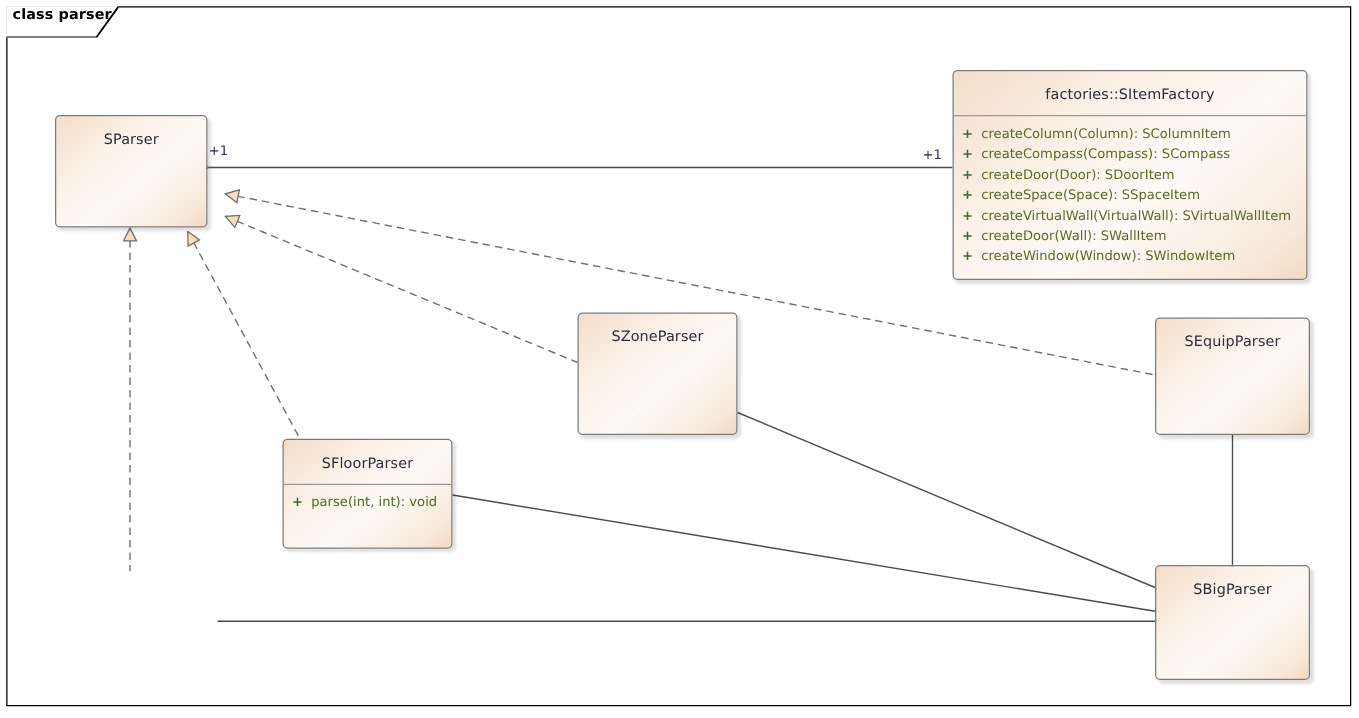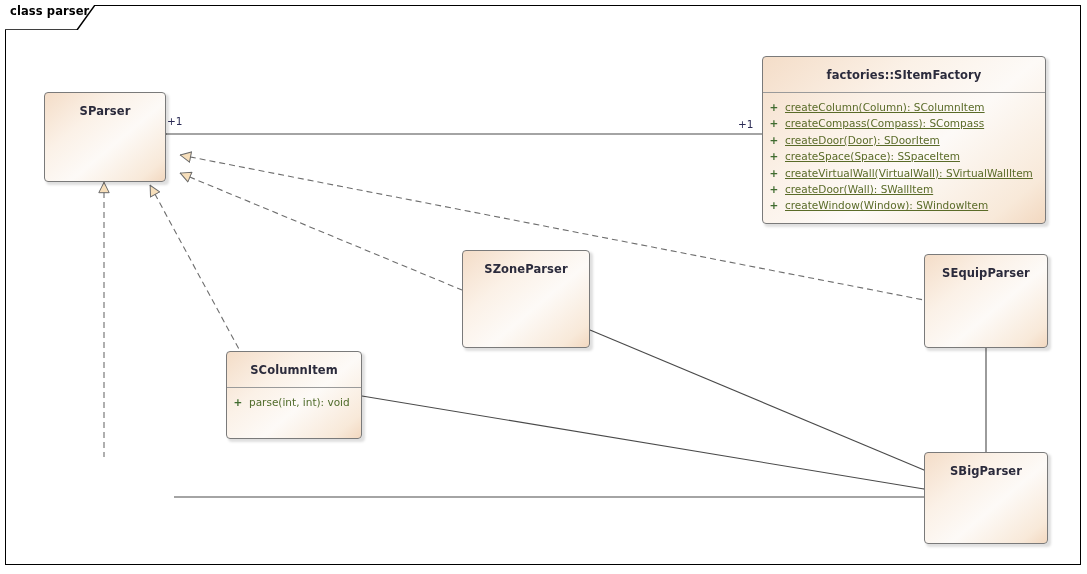--- a/index.html
+++ b/index.html
@@ -80,21 +80,21 @@
     border: 1.1px solid #7a7a7a;
     border-radius: 4px;
     background: linear-gradient(140deg, #f4ddc8 0%, #fbf1e7 32%, #fdfaf7 58%, #f8e9d9 88%, #f2d8c0 100%);
     box-shadow: 2.5px 2.5px 2.5px rgba(0,0,0,0.13);
     z-index: 2;
     overflow: hidden;
   }
   .uml-title {
     text-align: center;
     font-size: 11.5px;
-    font-weight: bold;
+    font-weight: normal;
     color: #2b2b3c;
     padding-top: 11px;
     padding-bottom: 10px;
     letter-spacing: 0.1px;
     white-space: nowrap;
   }
   .uml-divider {
     height: 0;
     border-top: 1px solid #9a9a9a;
     margin: 0;
@@ -115,21 +115,21 @@
     text-align: center;
     color: #3f6b2f;
     font-weight: bold;
     flex: 0 0 22px;
   }
   .uml-sig {
     color: #4b5c2a;
   }
 
   
-  .factory .uml-sig { color: #5a6b28; text-decoration: underline; }
+  .factory .uml-sig { color: #5a6b28; }
   .floor .uml-sig { color: #4f6b2a; }
 
   
   .mult-label {
     position: absolute;
     font-size: 10.5px;
     color: #2b2b55;
     z-index: 3;
     white-space: nowrap;
     font-weight: normal;
@@ -239,21 +239,21 @@
 
   <div class="uml-class" style="left:462px; top:250px; width:128px; height:98px;">
     <div class="uml-title">SZoneParser</div>
   </div>
 
   <div class="uml-class" style="left:924px; top:254px; width:124px; height:94px;">
     <div class="uml-title">SEquipParser</div>
   </div>
 
   <div class="uml-class floor" style="left:226px; top:351px; width:136px; height:88px;">
-    <div class="uml-title">SColumnItem</div>
+    <div class="uml-title">SFloorParser</div>
     <div class="uml-divider"></div>
     <div class="uml-members">
       <div class="uml-member">
         <span class="uml-vis">+</span>
         <span class="uml-sig">parse(int, int): void</span>
       </div>
     </div>
   </div>
 
 

